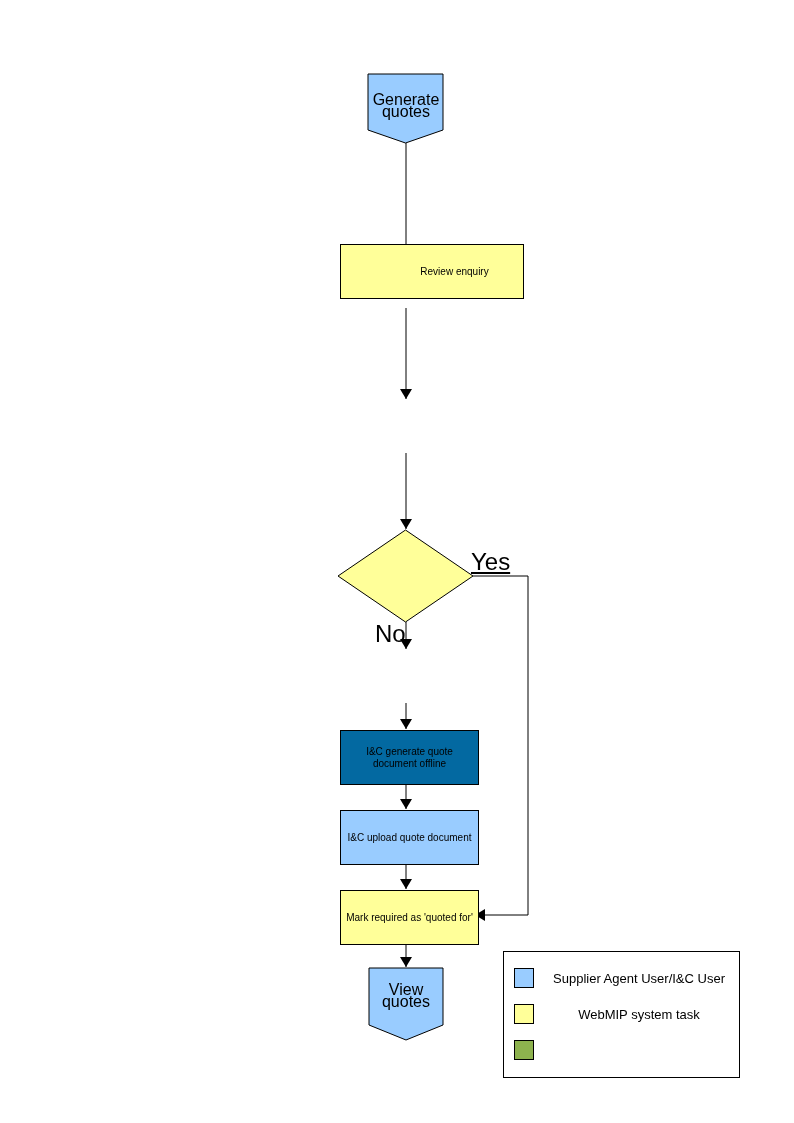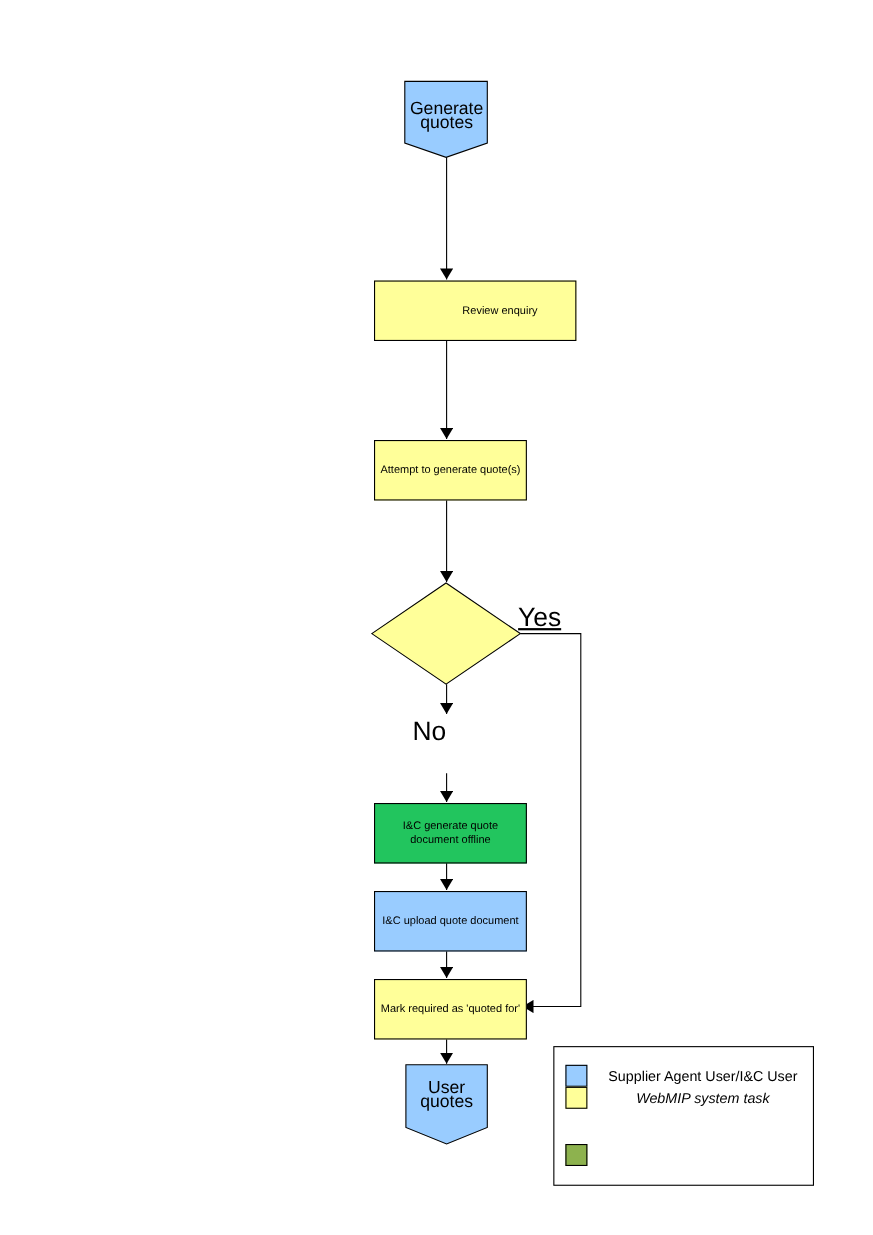--- a/index.html
+++ b/index.html
@@ -99,56 +99,53 @@
     <line x1="406" y1="453" x2="406" y2="529" stroke="#000000" stroke-width="1" marker-end="url(#arrow)"></line>
     <line x1="406" y1="622" x2="406" y2="649" stroke="#000000" stroke-width="1" marker-end="url(#arrow)"></line>
     <line x1="406" y1="703" x2="406" y2="729" stroke="#000000" stroke-width="1" marker-end="url(#arrow)"></line>
     <line x1="406" y1="783" x2="406" y2="809" stroke="#000000" stroke-width="1" marker-end="url(#arrow)"></line>
     <line x1="406" y1="863" x2="406" y2="889" stroke="#000000" stroke-width="1" marker-end="url(#arrow)"></line>
     <line x1="406" y1="943" x2="406" y2="967" stroke="#000000" stroke-width="1" marker-end="url(#arrow)"></line>
 
     <polyline points="473,576 528,576 528,915 475,915" fill="none" stroke="#000000" stroke-width="1" marker-end="url(#arrow)"></polyline>
   </svg>
 
-  <div class="node-box" style="left: 340px; top: 255px; background-color: rgb(255, 255, 153); padding-left: 48px;">
+  <div class="node-box" style="left: 340px; top: 244px; background-color: rgb(255, 255, 153); padding-left: 48px;">
     <span>Review enquiry</span>
   </div>
 
-  <div class="node-box" style="left: 340px; top: 400px; background-color: rgb(255, 255, 153);">
-    <span>Attempt to generate quote(s)</span>
-  </div>
 
 
-  <div class="node-box" style="left: 340px; top: 730px; background-color: #22c55e;">
+  <div class="node-box" style="left: 340px; top: 730px; background-color: #0369a1;">
     <span>I&amp;C generate quote document offline</span>
   </div>
 
   <div class="node-box" style="left: 340px; top: 810px; background-color: rgb(153, 204, 255);">
     <span>I&amp;C upload quote document</span>
   </div>
 
   <div class="node-box" style="left: 340px; top: 890px; background-color: rgb(255, 255, 153);">
     <span>Mark required as 'quoted for'</span>
   </div>
 
   <div class="shape-label" style="left:372px; top:80px; width:68px; height:52px;">Generate quotes</div>
 
 
-  <div class="shape-label" style="left:369px; top:974px; width:74px; height:44px;">User quotes</div>
+  <div class="shape-label" style="left:369px; top:974px; width:74px; height:44px;">View quotes</div>
 
   <div class="edge-label" style="left:471px; top:550px;text-decoration:underline;">Yes</div>
 
-  <div class="edge-label" style="left:375px; top:622px;margin-top:32px;">No</div>
+  <div class="edge-label" style="left:375px; top:622px;">No</div>
 
   <div id="legend">
     <div class="legend-row" style="top:16px;">
       <div class="legend-swatch" style="background-color: rgb(153, 204, 255);"></div>
       <div class="legend-label">Supplier Agent User/I&amp;C User</div>
     </div>
-    <div class="legend-row" style="top:36px;font-style:italic;">
+    <div class="legend-row" style="top:52px;">
       <div class="legend-swatch" style="background-color: rgb(255, 255, 153);"></div>
       <div class="legend-label">WebMIP system task</div>
     </div>
     <div class="legend-row" style="top:88px;">
       <div class="legend-swatch" style="background-color: rgb(141, 178, 78);"></div>
     </div>
   </div>
 
 </div>
 

